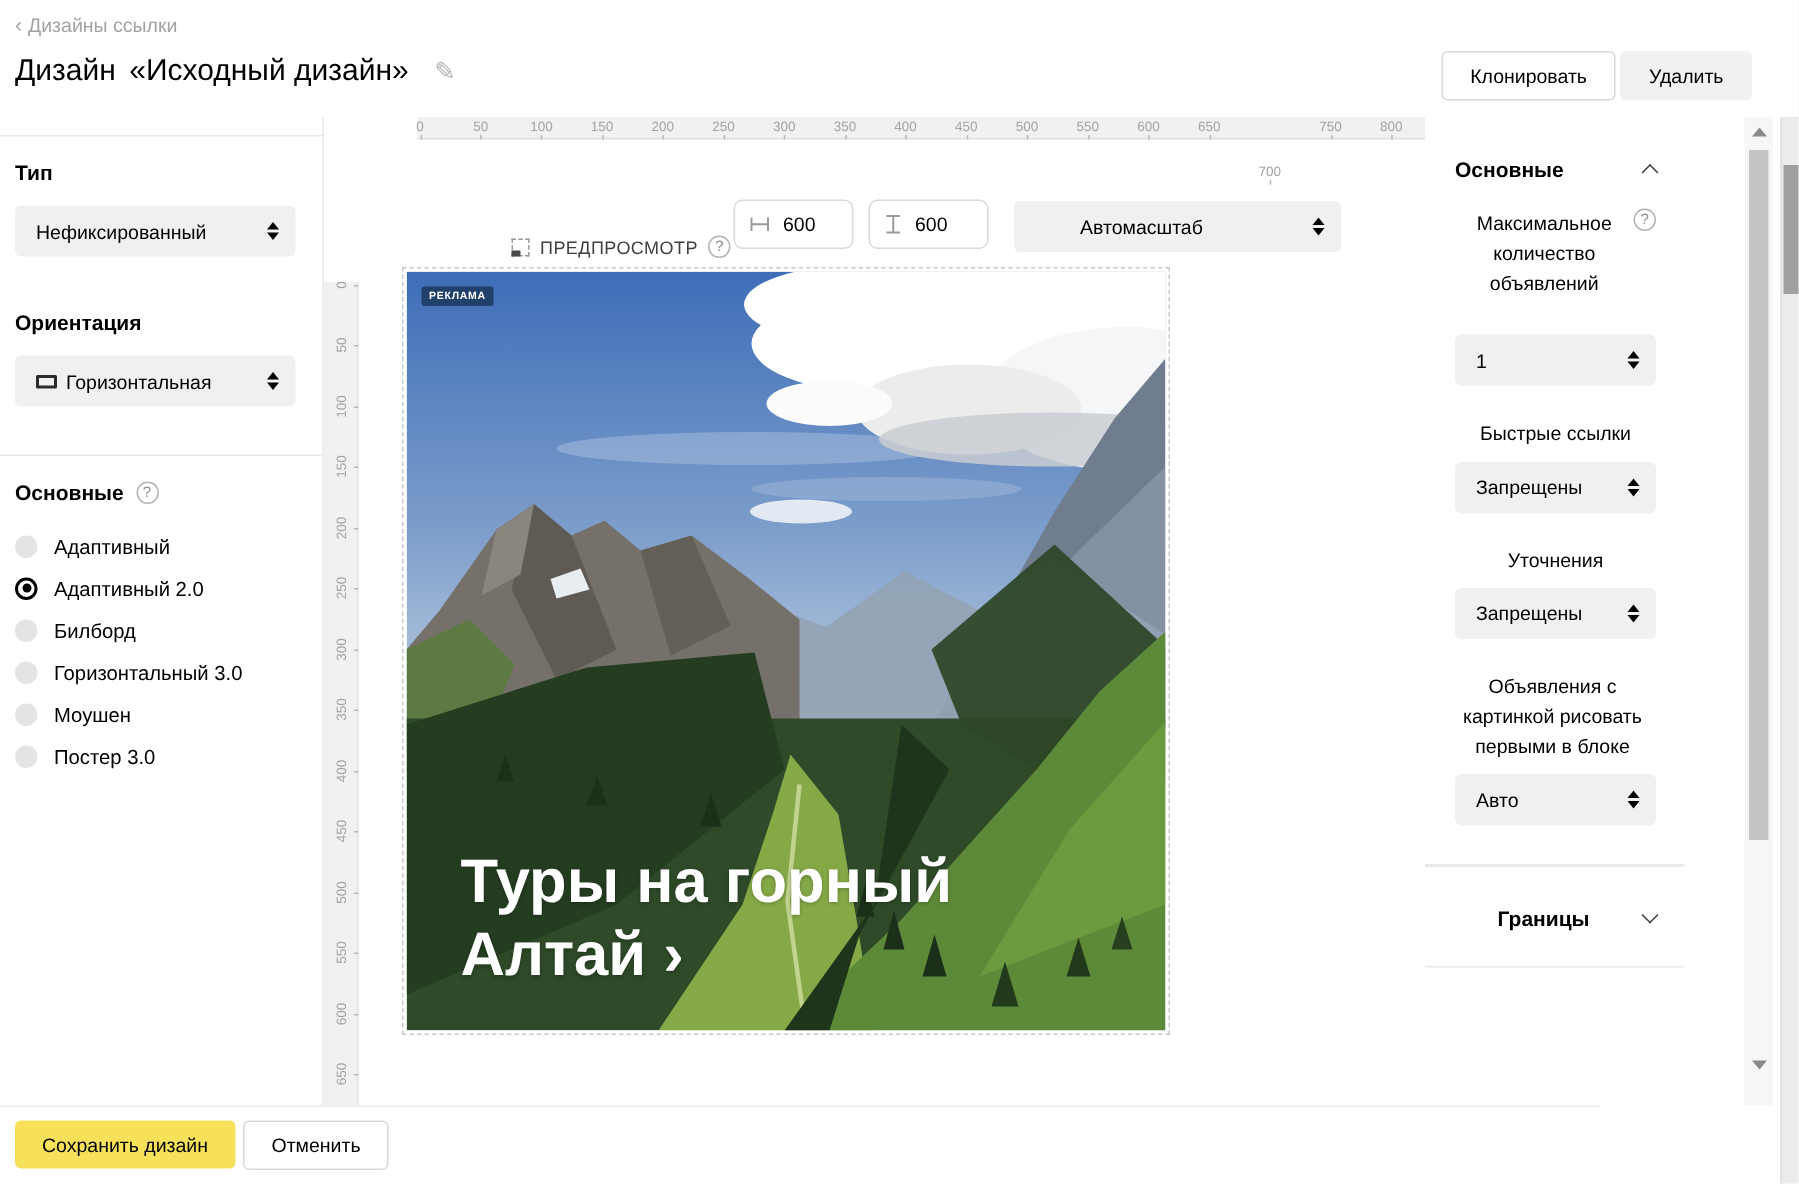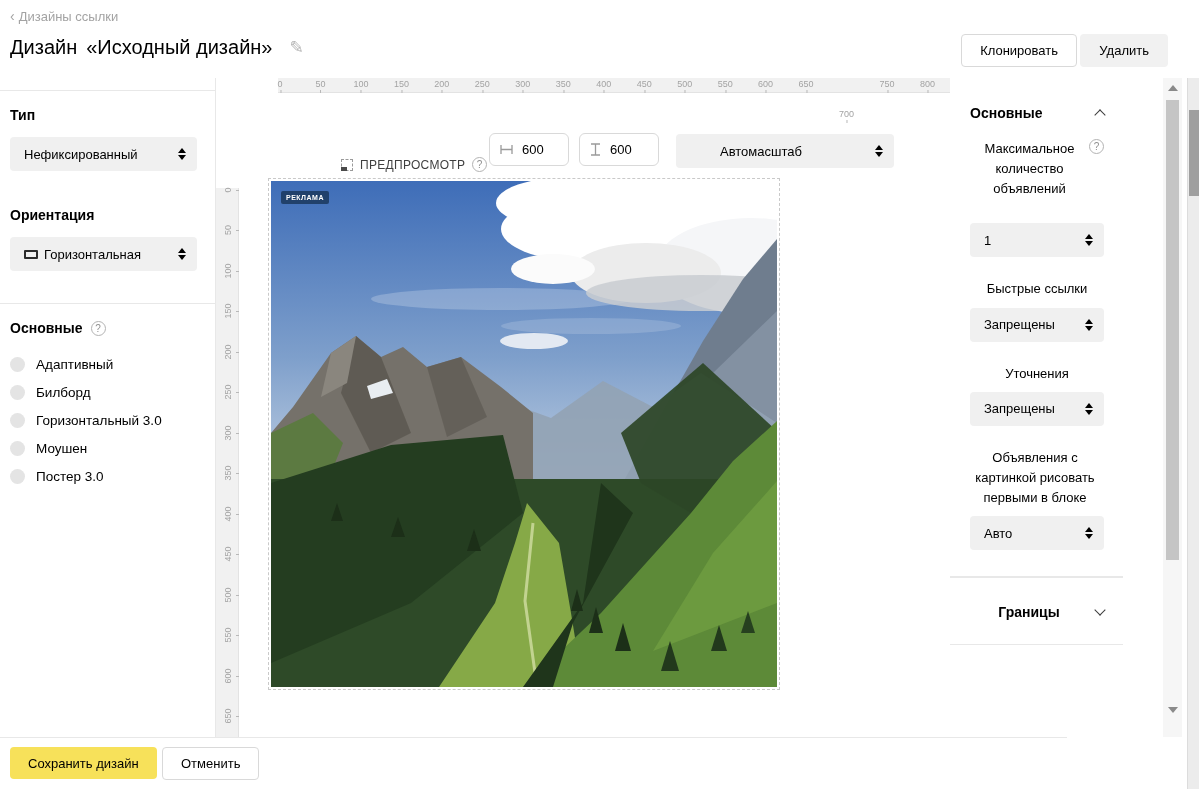--- a/index.html
+++ b/index.html
@@ -142,20 +142,24 @@
   <div class="lp-label">
     <span>Основные</span>
     <span class="qmark">?</span>
   </div>
   <div class="formats-list">
       <div class="radio-row">
         <span class="radio"></span>
         <span class="radio-label">Адаптивный</span>
       </div>
       <div class="radio-row">
+        <span class="radio sel"></span>
+        <span class="radio-label">Адаптивный 2.0</span>
+      </div>
+      <div class="radio-row">
         <span class="radio"></span>
         <span class="radio-label">Билборд</span>
       </div>
       <div class="radio-row">
         <span class="radio"></span>
         <span class="radio-label">Горизонтальный 3.0</span>
       </div>
       <div class="radio-row">
         <span class="radio"></span>
         <span class="radio-label">Моушен</span>
@@ -386,20 +390,21 @@
         <polygon points="344,470 352,442 360,470" fill="#1c2f18"></polygon>
         <polygon points="390,490 399,460 408,490" fill="#22391c"></polygon>
         <polygon points="440,470 448,444 456,470" fill="#22391c"></polygon>
         <polygon points="470,452 477,430 484,452" fill="#26401f"></polygon>
         <polygon points="60,340 66,322 72,340" fill="#1c2f18"></polygon>
         <polygon points="120,356 127,336 134,356" fill="#1c2f18"></polygon>
         <polygon points="196,370 203,348 210,370" fill="#1c2f18"></polygon>
       </svg>
       <span class="ad-badge">РЕКЛАМА</span>
       <span class="ad-dots">⋮</span>
+      <div class="ad-headline">Туры на горный Алтай ›</div>
     </div>
   </div>
 </div>
 
 <div class="right-panel">
   <div class="rp-head">
     <span class="rp-head-title">Основные</span>
     <span class="chev up"></span>
   </div>
 

